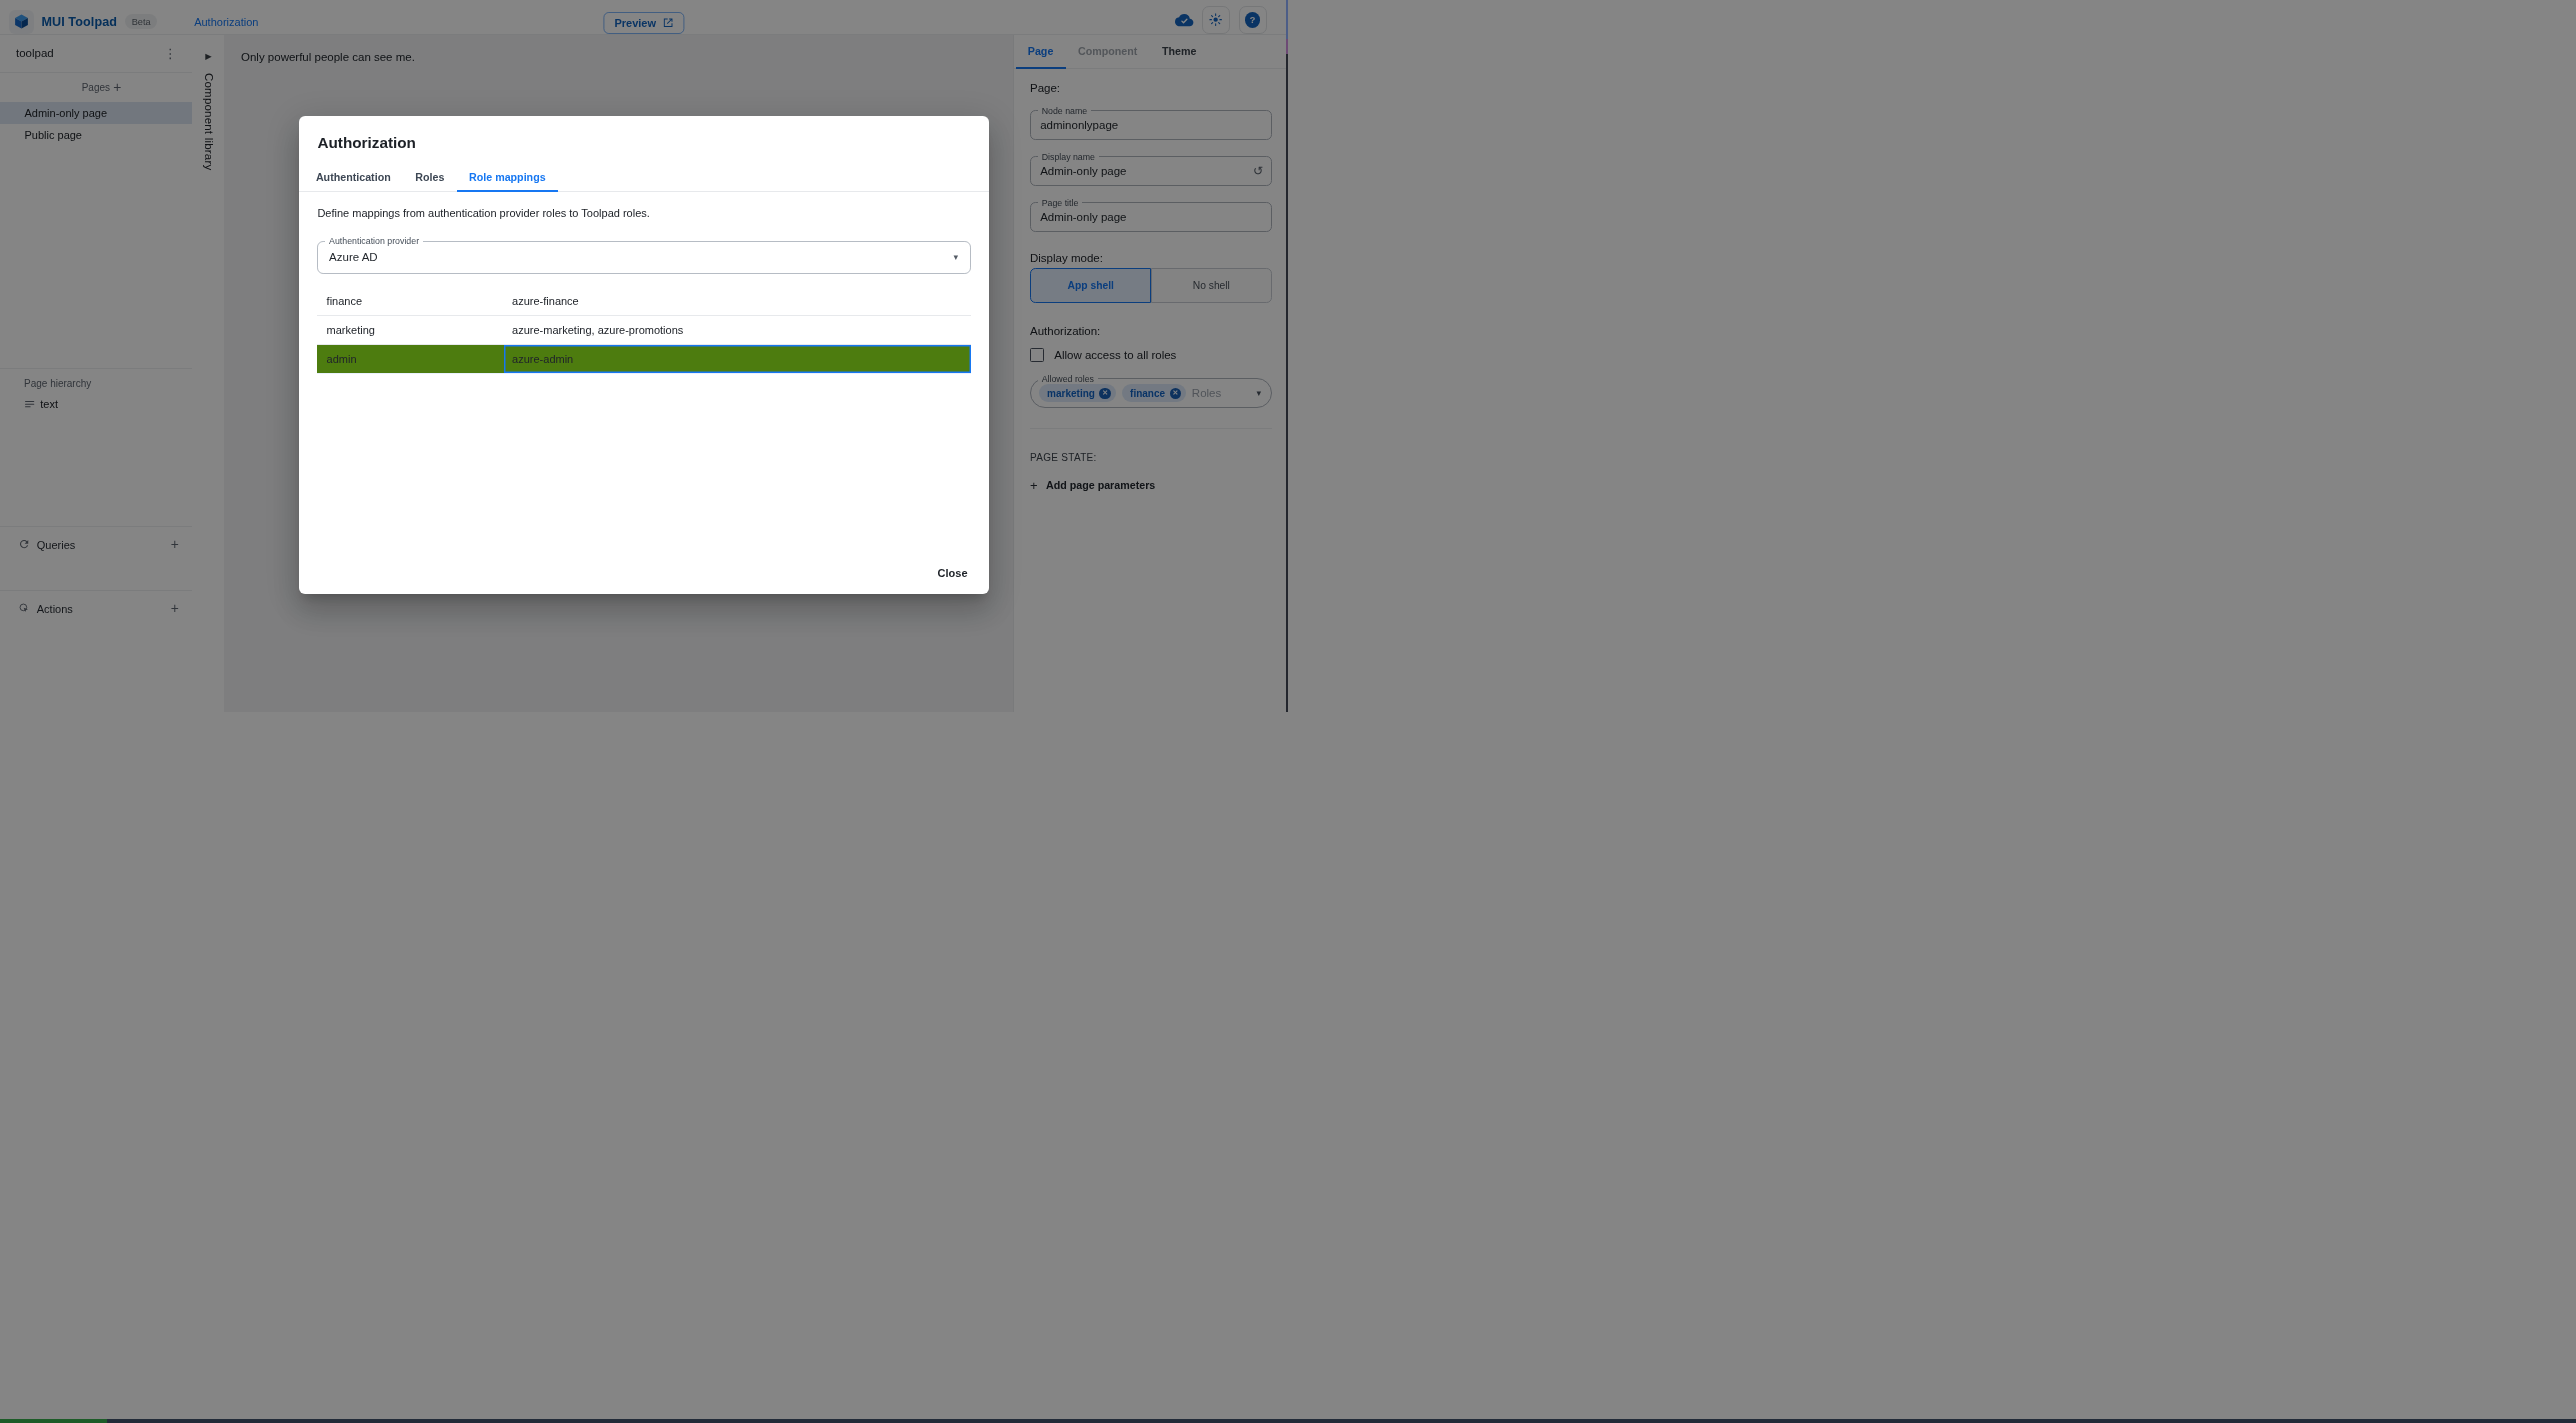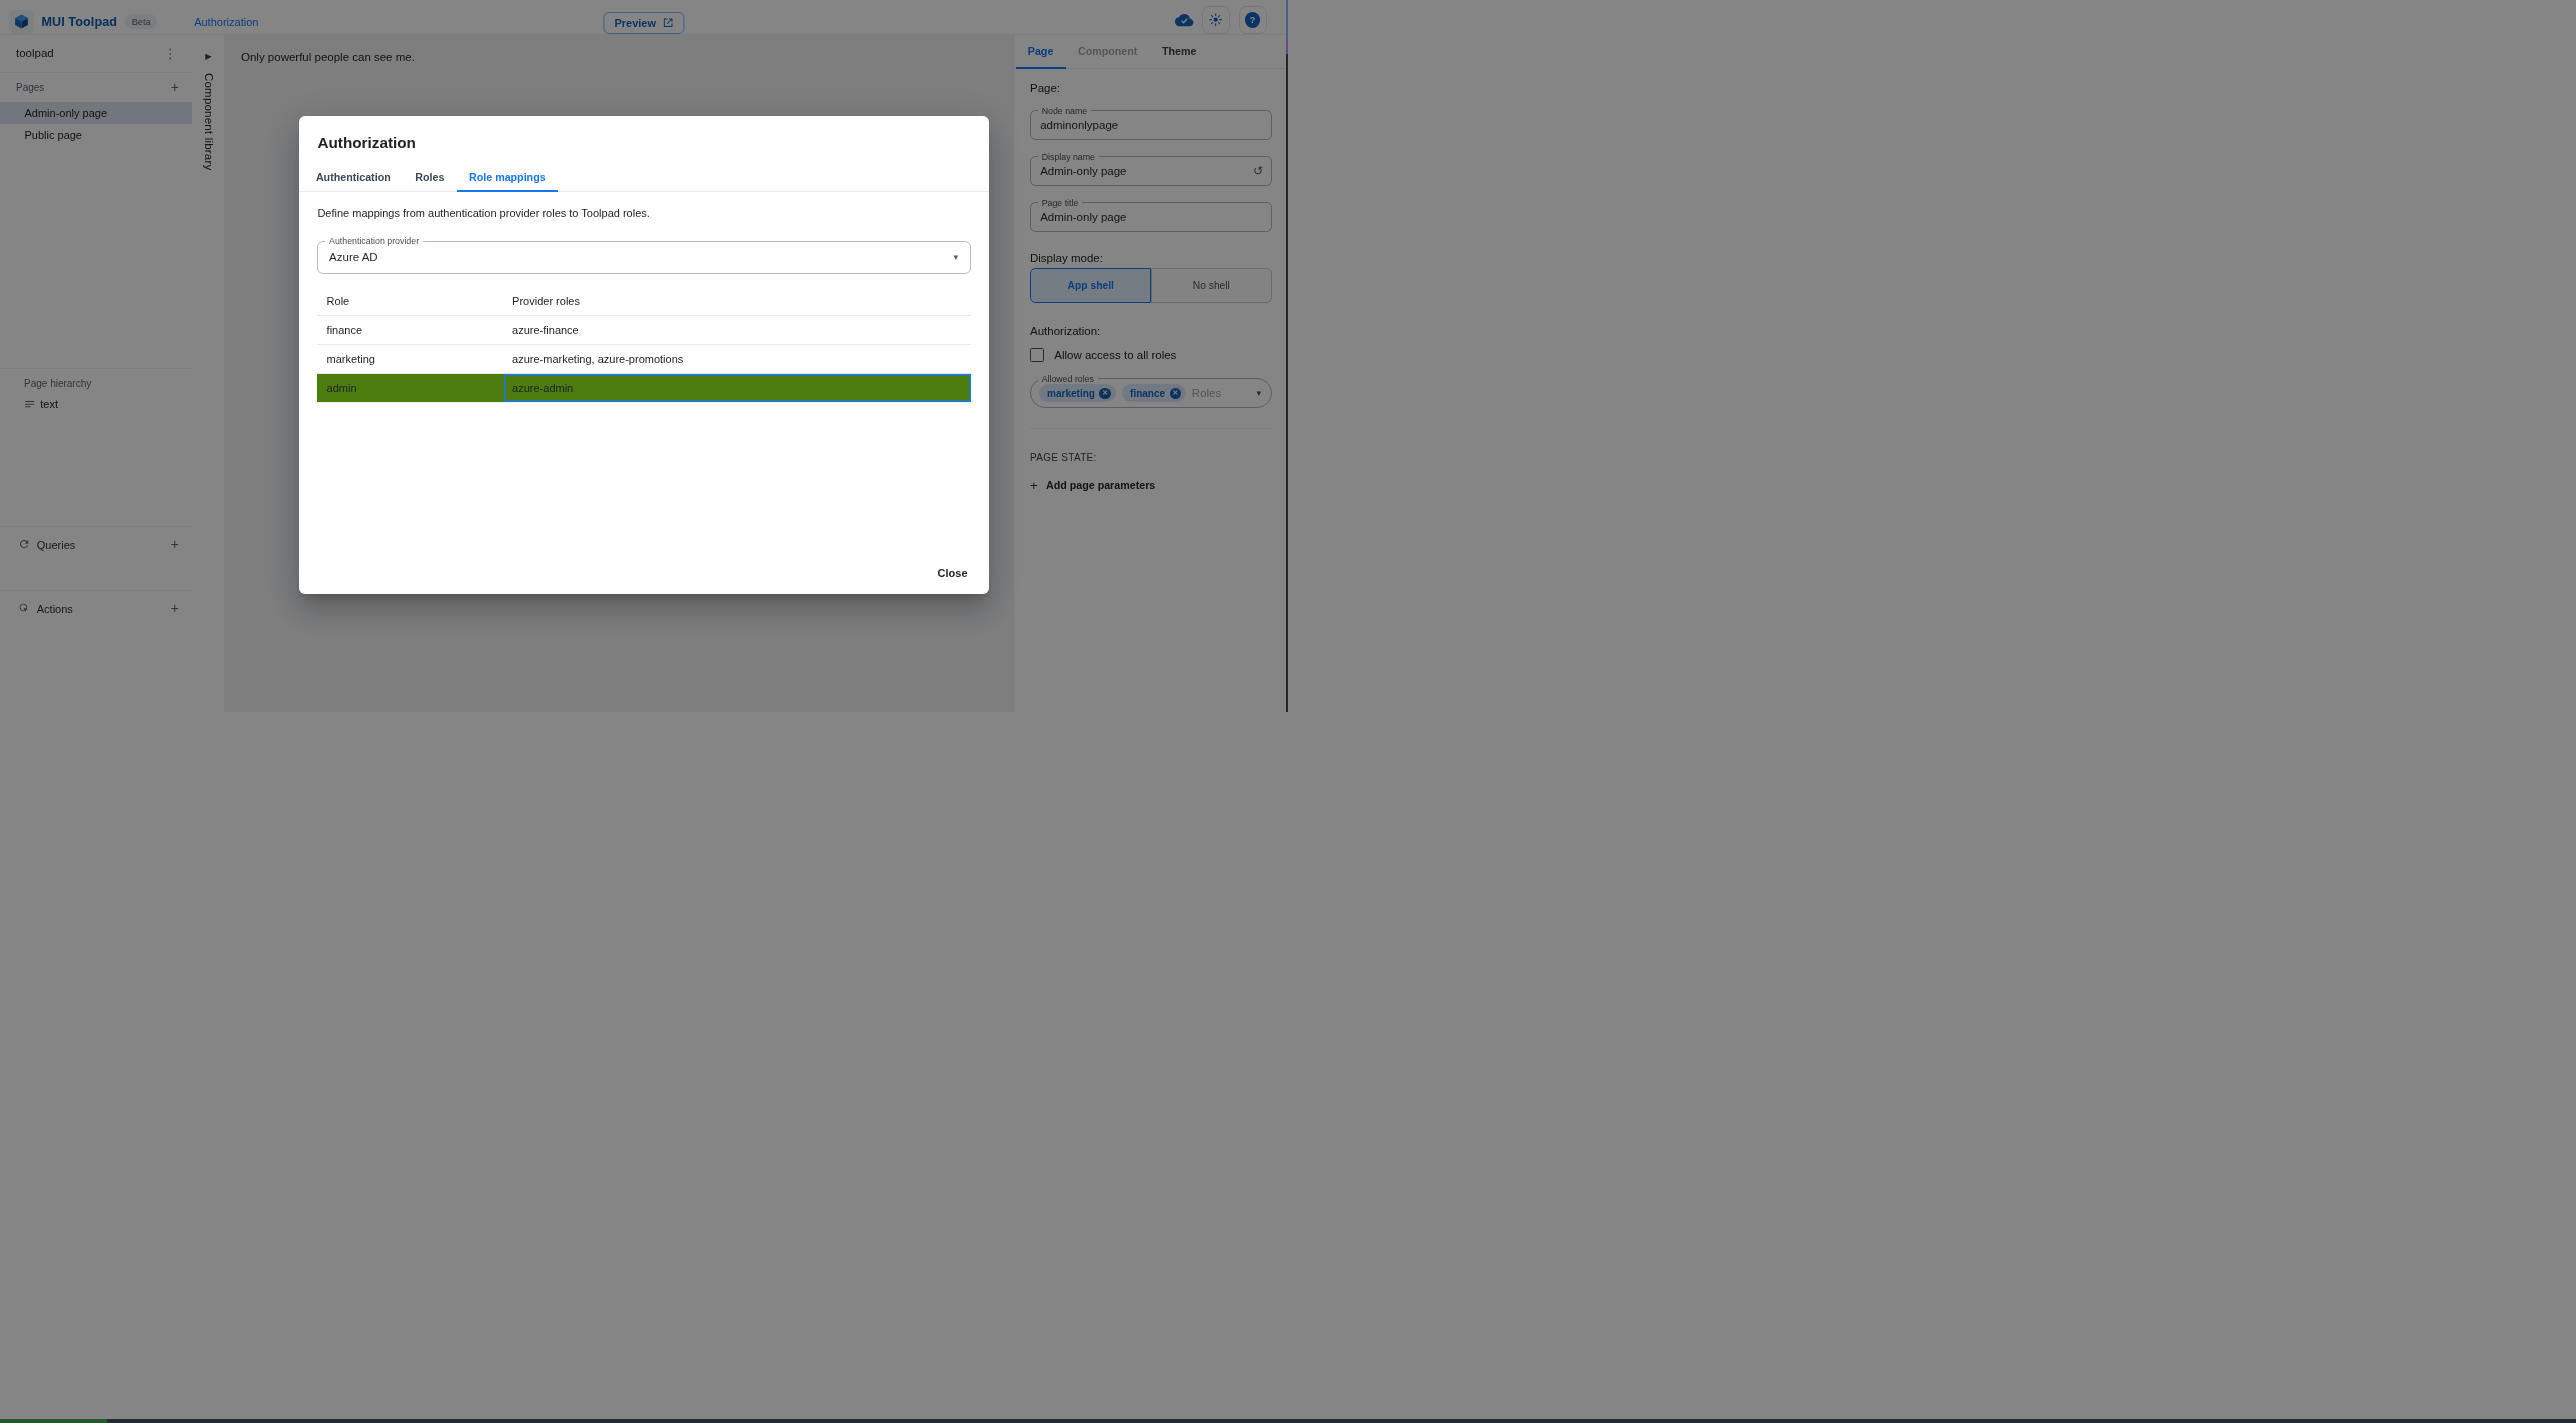--- a/index.html
+++ b/index.html
@@ -19,22 +19,22 @@
            font-size:11px;font-weight:700;color:#1465c0;cursor:pointer}
   .hdr-right{margin-left:auto;display:flex;align-items:center;gap:8.4px;padding-right:21.5px}
   .icon-btn{width:26px;height:26px;border:0.8px solid #e2e4e7;border-radius:6.9px;display:flex;align-items:center;justify-content:center;background:transparent}
   .help-circle{width:15.3px;height:15.3px;border-radius:50%;background:#1465c0;color:#fff;font-size:9.2px;font-weight:700;
                display:flex;align-items:center;justify-content:center}
   
   .sidebar{position:absolute;top:34px;left:0;width:192px;bottom:0;background:#fff;border-right:0.8px solid #e8eaec}
   .proj-row{height:38px;display:flex;align-items:center;justify-content:space-between;padding:0 10.7px 0 16px;
             border-bottom:0.8px solid #eceef0;font-size:11.5px;color:#23272d}
   .kebab{color:#5f6671;font-size:13px;line-height:1;padding:1.5px 4.6px;cursor:pointer}
-  .sect-head{height:29px;display:flex;align-items:center;justify-content:space-between;
-             padding:0 10px 0 16px;color:#5f6671;font-size:10px}
+  .sect-head{height:29px;display:flex;align-items:center;justify-content:center;
+             padding:0 10px 0 24px;color:#5f6671;font-size:10px}
   .plus{color:#5f6671;font-size:13.8px;font-weight:400;line-height:1;padding:0.8px 3.1px;cursor:pointer}
   .page-item{height:22px;display:flex;align-items:center;padding-left:24.5px;font-size:11px;color:#20242a;cursor:pointer}
   .page-item.selected{background:#dbe5f1}
   .hier{position:absolute;top:334px;left:0;right:0;border-top:0.8px solid #eceef0;padding-top:9.2px}
   .hier-head{padding-left:24px;color:#5f6671;font-size:10px}
   .hier-item{margin-top:8.4px;display:flex;align-items:center;gap:4px;padding-left:24px;font-size:11px;color:#20242a}
   .blk{position:absolute;left:0;right:0;border-top:0.8px solid #eceef0}
   .blk-row{height:35px;display:flex;align-items:center;padding:0 10px 0 17.6px}
   .blk-row .lbl{margin-left:6.9px;font-size:11px;color:#2a2f36;flex:1}
   
@@ -310,24 +310,20 @@
   <div class="dlg-body">
     <div class="desc">Define mappings from authentication provider roles to Toolpad roles.</div>
 
     <div class="provider">
       <span class="flabel">Authentication provider</span>
       <span>Azure AD</span>
       <span class="pcaret">▼</span>
     </div>
 
     <div class="rtable">
-      <div class="thead">
-        <div class="c1">Role</div>
-        <div class="c2">Provider roles</div>
-      </div>
       <div class="trow">
         <div class="c1">finance</div>
         <div class="c2">azure-finance</div>
       </div>
       <div class="trow">
         <div class="c1">marketing</div>
         <div class="c2">azure-marketing, azure-promotions</div>
       </div>
       <div class="trow sel">
         <div class="c1">admin</div>

